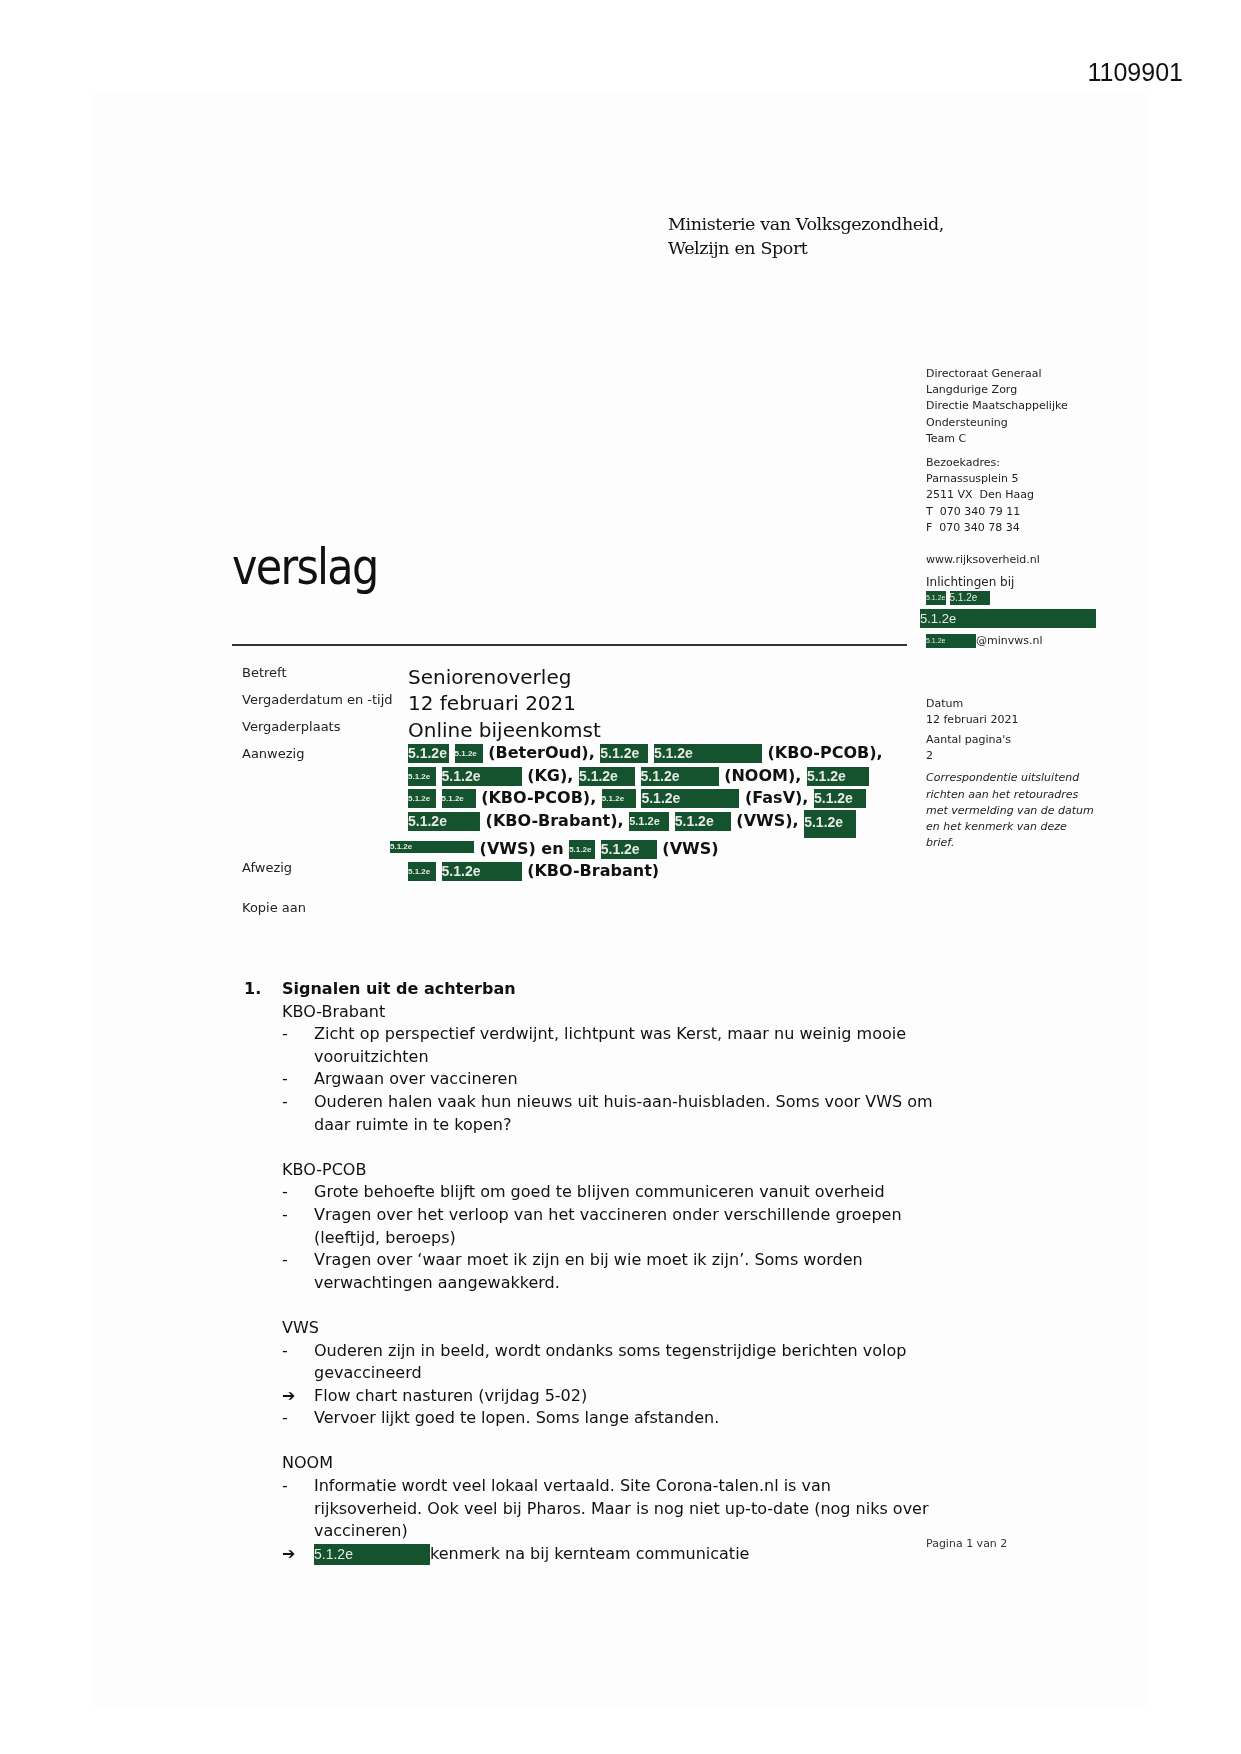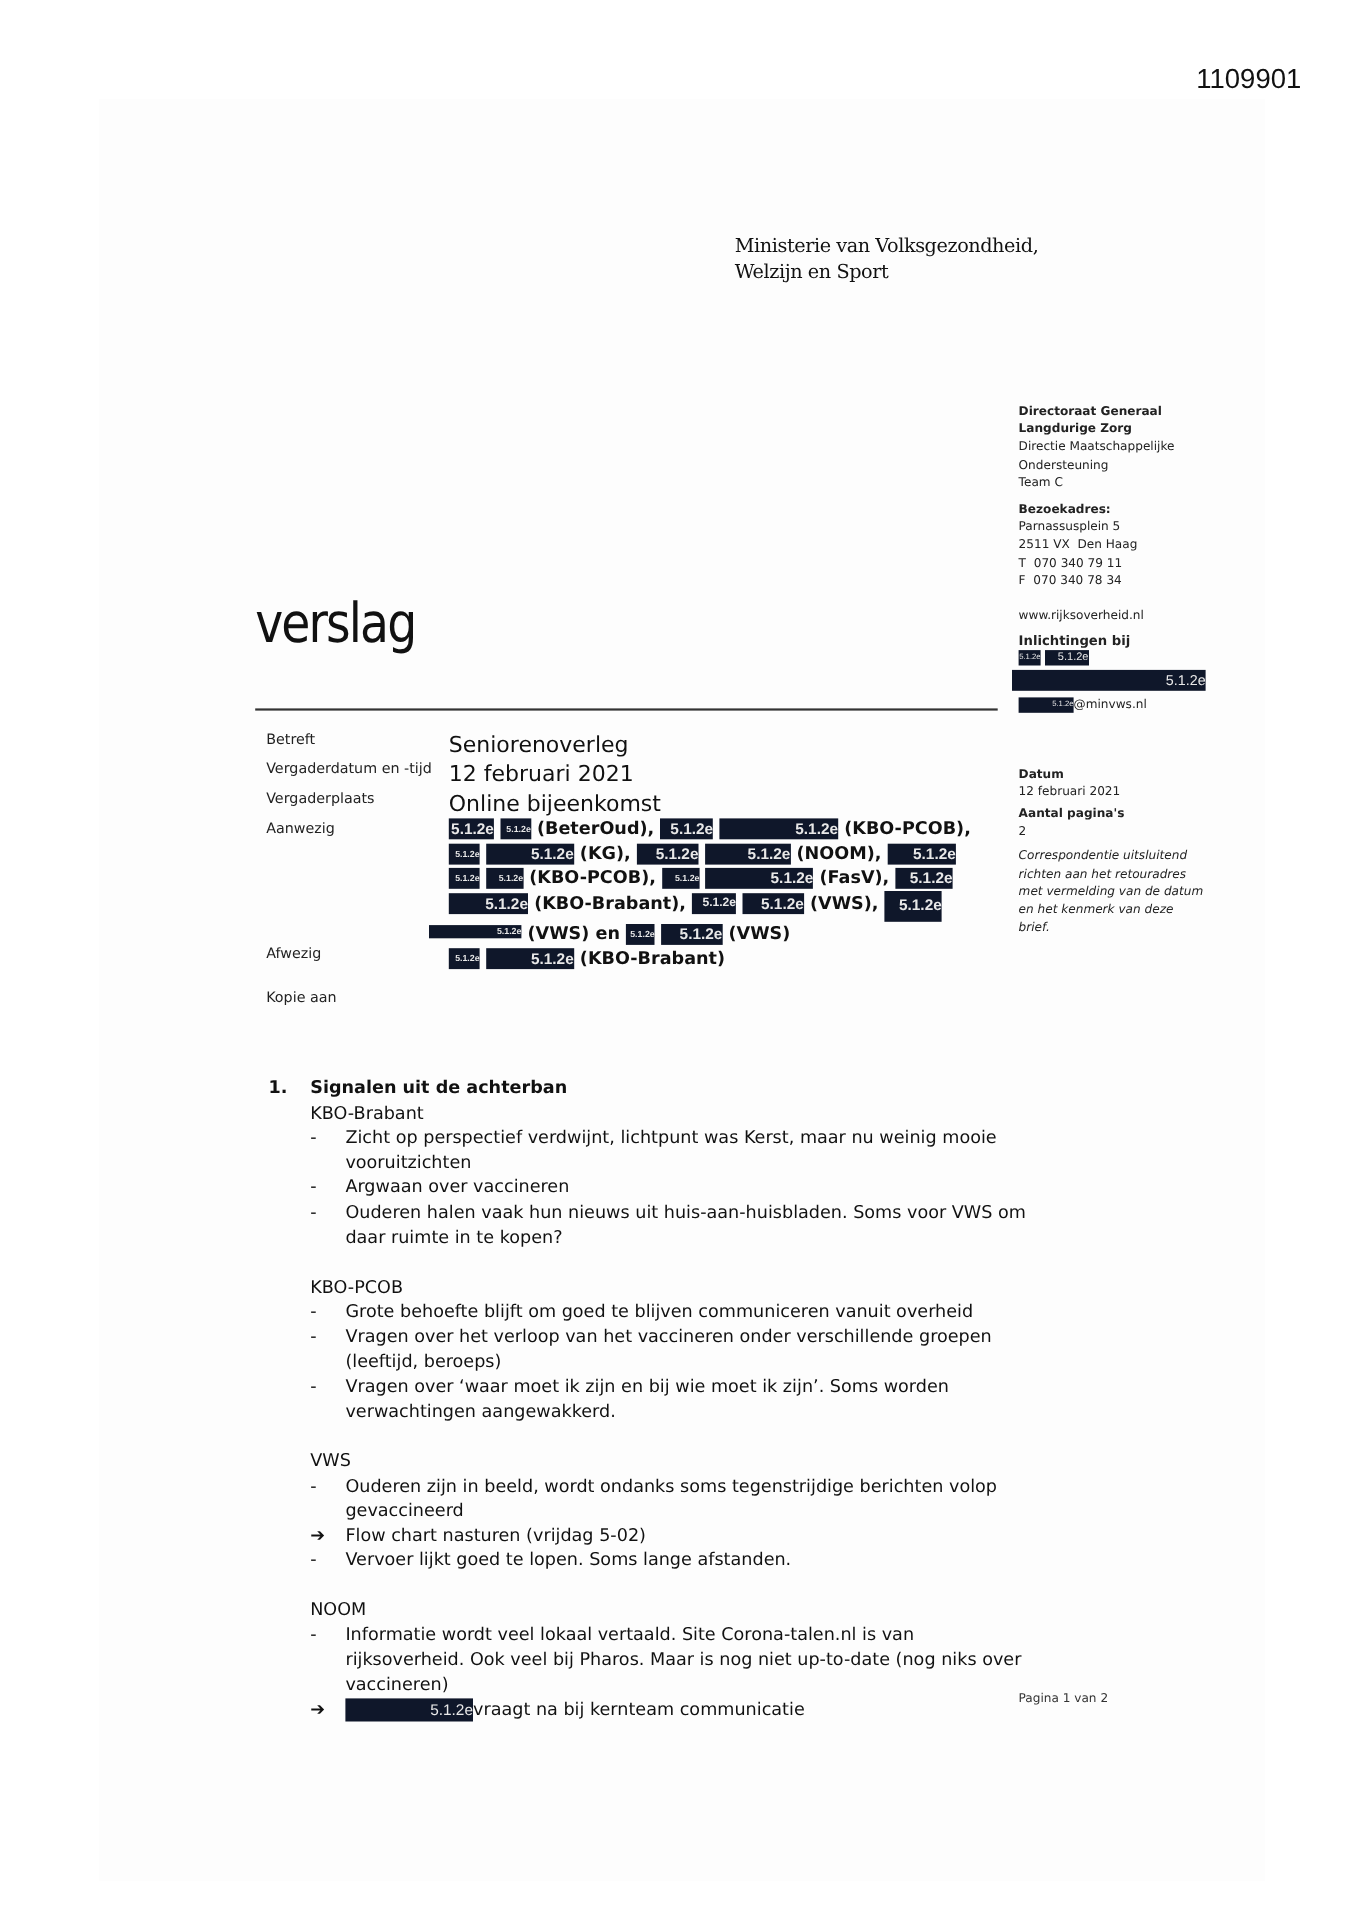--- a/index.html
+++ b/index.html
@@ -19,26 +19,26 @@
   }
   .ministry {
     position: absolute; left: 668px; top: 212px;
     font-family: "DejaVu Serif", serif; font-size: 17.5px; line-height: 24px; color: #111;
     letter-spacing: -0.4px;
   }
   .sidebar {
     position: absolute; left: 926px; top: 366px; width: 200px;
     font-size: 11px; line-height: 16.2px; color: #222;
   }
-  .sidebar .b { font-weight: bold; }
+  .sidebar .b { font-weight: normal; }
   .sidebar .gap { height: 8px; }
   .sidebar .it { font-style: italic; }
   .red {
-    display: inline-block; background: #0f172a; color: #e8e8e8;
-    font-family: "Liberation Sans", sans-serif; text-align: right;
+    display: inline-block; background: #14532d; color: #e8e8e8;
+    font-family: "Liberation Sans", sans-serif; text-align: left;
     vertical-align: middle; box-sizing: border-box;
   }
   .title {
     position: absolute; left: 232px; top: 538px;
     font-family: "DejaVu Sans", sans-serif; font-size: 50px; color: #111;
     letter-spacing: -2px; transform: scaleX(0.86); transform-origin: left;
   }
   .hr {
     position: absolute; left: 232px; top: 644px; width: 675px; height: 1.5px; background: #333;
   }
@@ -201,16 +201,16 @@
   <div class="space"></div>
 
   <div class="sub">VWS</div>
   <div class="item"><span class="mark">-</span><span>Ouderen zijn in beeld, wordt ondanks soms tegenstrijdige berichten volop gevaccineerd</span></div>
   <div class="item"><span class="mark">➔</span><span>Flow chart nasturen (vrijdag 5-02)</span></div>
   <div class="item"><span class="mark">-</span><span>Vervoer lijkt goed te lopen. Soms lange afstanden.</span></div>
   <div class="space"></div>
 
   <div class="sub">NOOM</div>
   <div class="item"><span class="mark">-</span><span>Informatie wordt veel lokaal vertaald. Site Corona-talen.nl is van rijksoverheid. Ook veel bij Pharos. Maar is nog niet up-to-date (nog niks over vaccineren)</span></div>
-  <div class="item"><span class="mark">➔</span><span class="red" style="width:116px;height:21px;font-size:14px;line-height:21px">5.1.2e</span><span>vraagt na bij kernteam communicatie</span></div>
+  <div class="item"><span class="mark">➔</span><span class="red" style="width:116px;height:21px;font-size:14px;line-height:21px">5.1.2e</span><span>kenmerk na bij kernteam communicatie</span></div>
 </div>
 
 <div class="pagenr">Pagina 1 van 2</div>
 
 </body></html>

